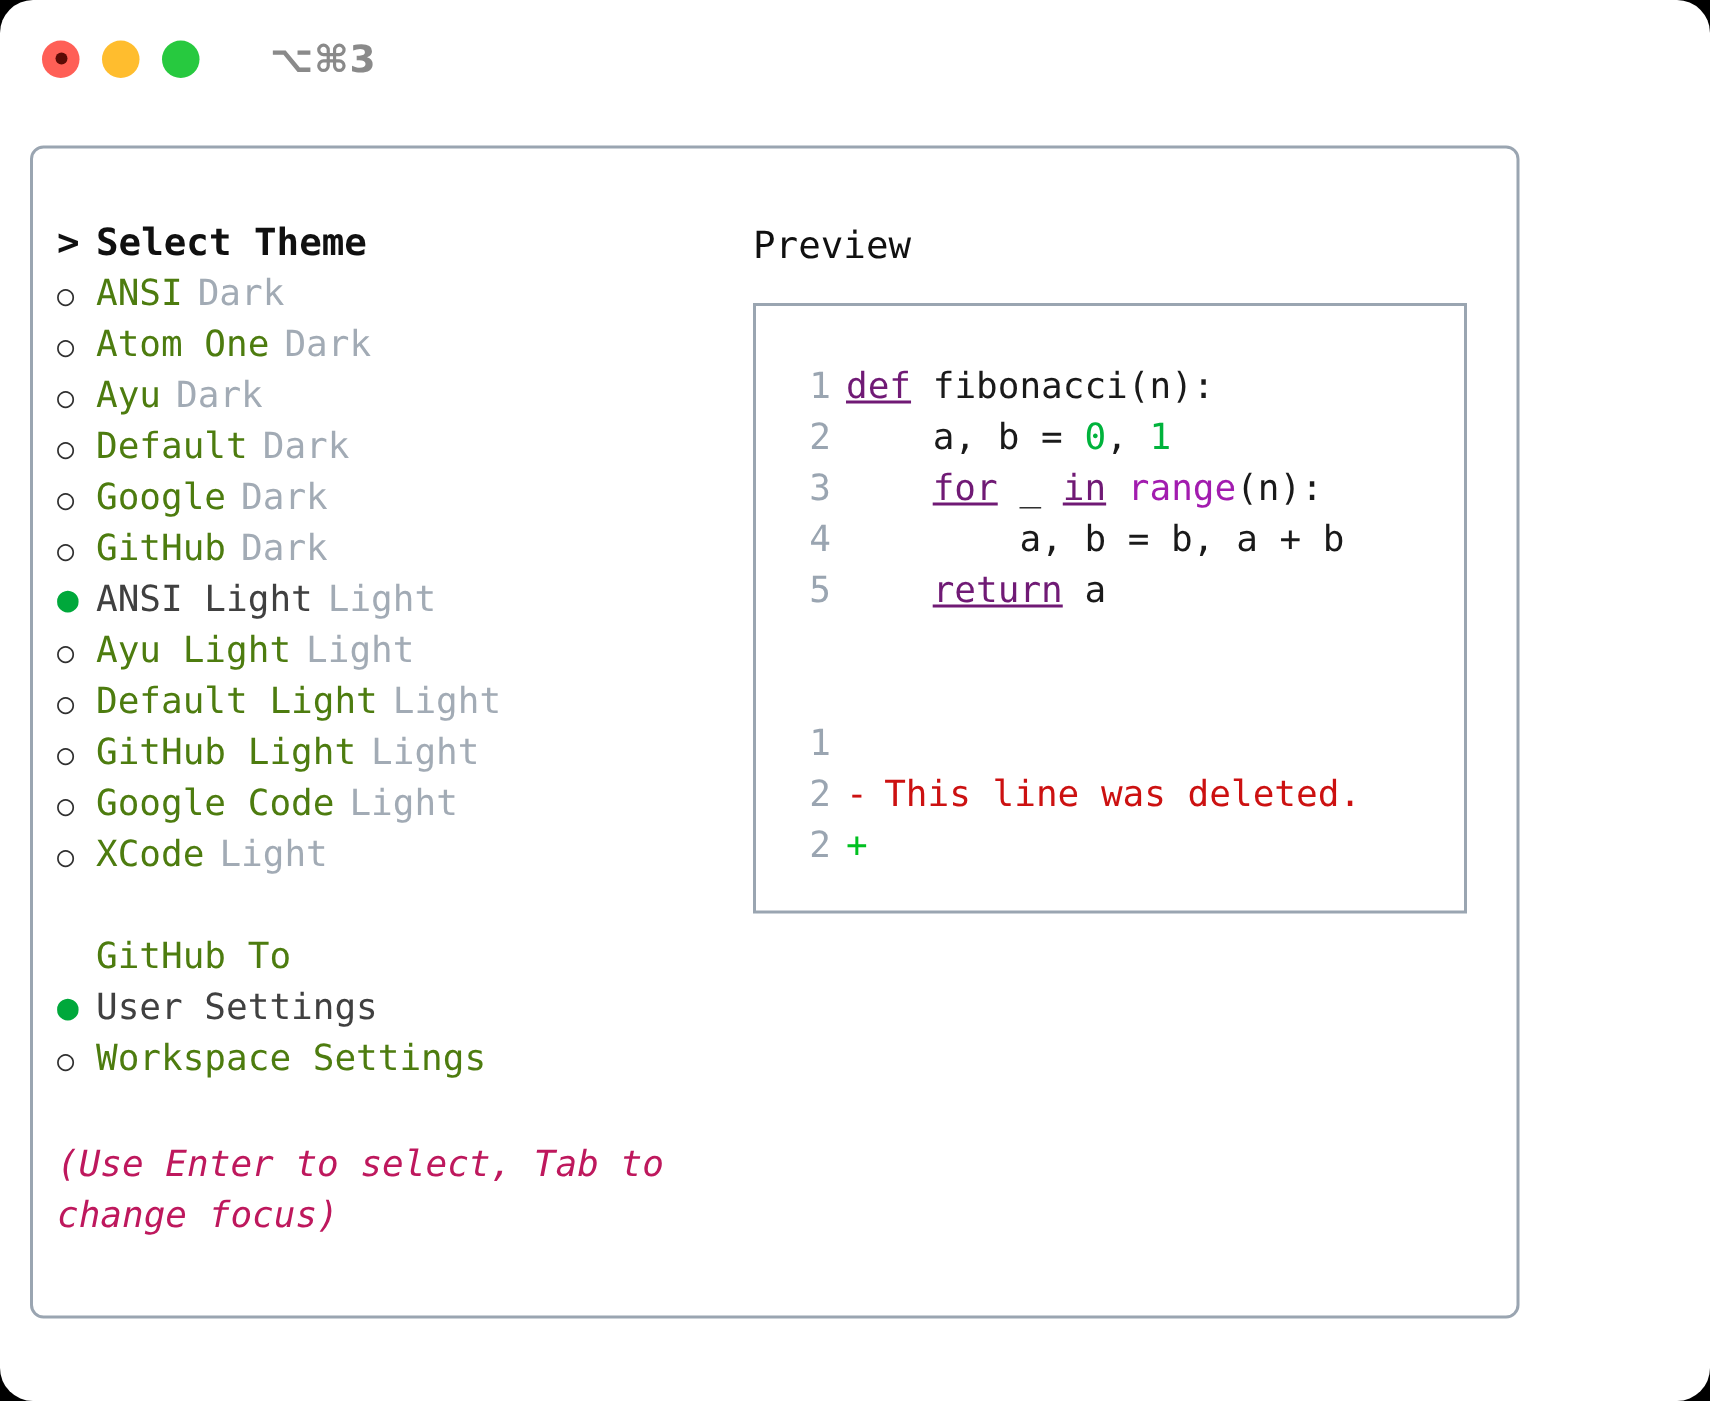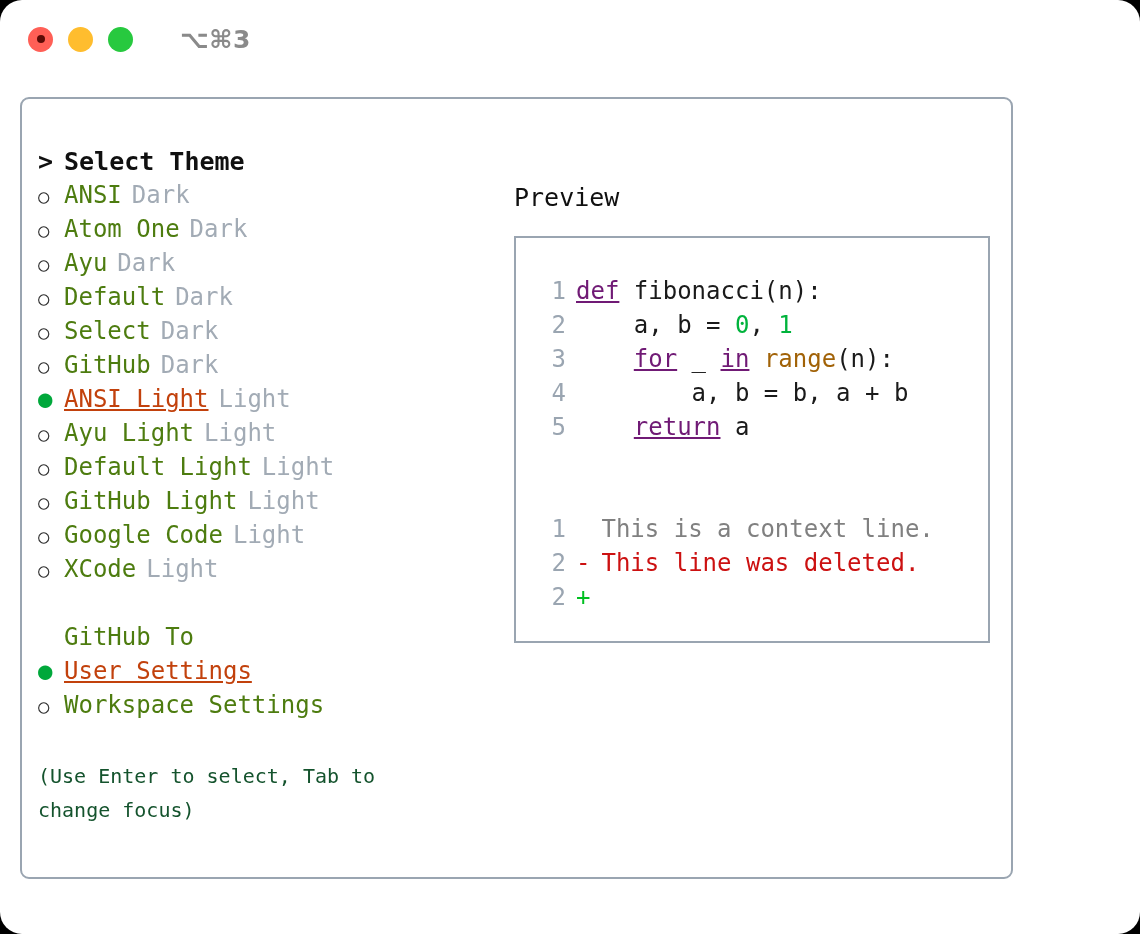--- a/index.html
+++ b/index.html
@@ -97,38 +97,38 @@
     display: inline-block;
   }
   .bullet.sel { color: #00a83b; }
   .bullet.hollow-mark { font-size: 19px; }
   .heading {
     font-weight: bold;
     color: #101010;
     font-size: 25px;
   }
   .label-main { color: #4d7c0f; }
-  .label-main.green { color: #c2410c; text-decoration: underline; }
+  .label-main.green { color: #404040; }
   .label-suffix { color: #a2abb5; margin-left: 10px; }
   .spacer-row { height: 34px; }
   .hint {
-    color: #14532d;
-    font-size: 20px;
+    color: #be185d;
+    font-size: 24px;
     line-height: 34px;
     width: 415px;
     word-spacing: 0px;
+    font-style: italic;
   }
 
   
   #right-col {
     position: absolute;
-    left: 492px;
+    left: 480px;
     top: 48px;
     width: 500px;
-    margin-top: 34px;
   }
   #preview-title {
     font-size: 25px;
     color: #101010;
     height: 34px;
     line-height: 34px;
   }
   #code-panel {
     margin-top: 21px;
     width: 476px;
@@ -146,21 +146,21 @@
   }
   .lineno {
     color: #9aa5b1;
     width: 30px;
     flex: 0 0 30px;
     text-align: right;
     margin-right: 10px;
   }
   .code-blank { height: 34px; }
   .tok-kw   { color: #701a75; text-decoration: underline; }
-  .tok-fn   { color: #a16207; }
+  .tok-fn   { color: #a21caf; }
   .tok-num  { color: #00b33c; }
   .tok-plain{ color: #1a1a1a; }
   .tok-ctx  { color: #808080; }
   .tok-del  { color: #cc1111; }
   .tok-add  { color: #00c020; }
 </style>
 </head>
 <body>
 
 <div id="window">
@@ -202,21 +202,21 @@
       </div>
 
       <div class="row">
         <span class="bullet hollow-mark">○</span>
         <span class="label-main">Default</span>
         <span class="label-suffix">Dark</span>
       </div>
 
       <div class="row">
         <span class="bullet hollow-mark">○</span>
-        <span class="label-main">Select</span>
+        <span class="label-main">Google</span>
         <span class="label-suffix">Dark</span>
       </div>
 
       <div class="row">
         <span class="bullet hollow-mark">○</span>
         <span class="label-main">GitHub</span>
         <span class="label-suffix">Dark</span>
       </div>
 
       <div class="row">
@@ -318,21 +318,20 @@
           <span class="tok-kw">return</span>
           <span class="tok-plain"> a</span>
         </div>
 
         <div class="code-blank"></div>
         <div class="code-blank"></div>
 
         <div class="code-line">
           <span class="lineno">1</span>
           <span class="tok-ctx"> </span>
-          <span class="tok-ctx" style="margin-left:11px">This is a context line.</span>
         </div>
 
         <div class="code-line">
           <span class="lineno">2</span>
           <span class="tok-del">-</span>
           <span class="tok-del" style="margin-left:11px">This line was deleted.</span>
         </div>
 
         <div class="code-line">
           <span class="lineno">2</span>

